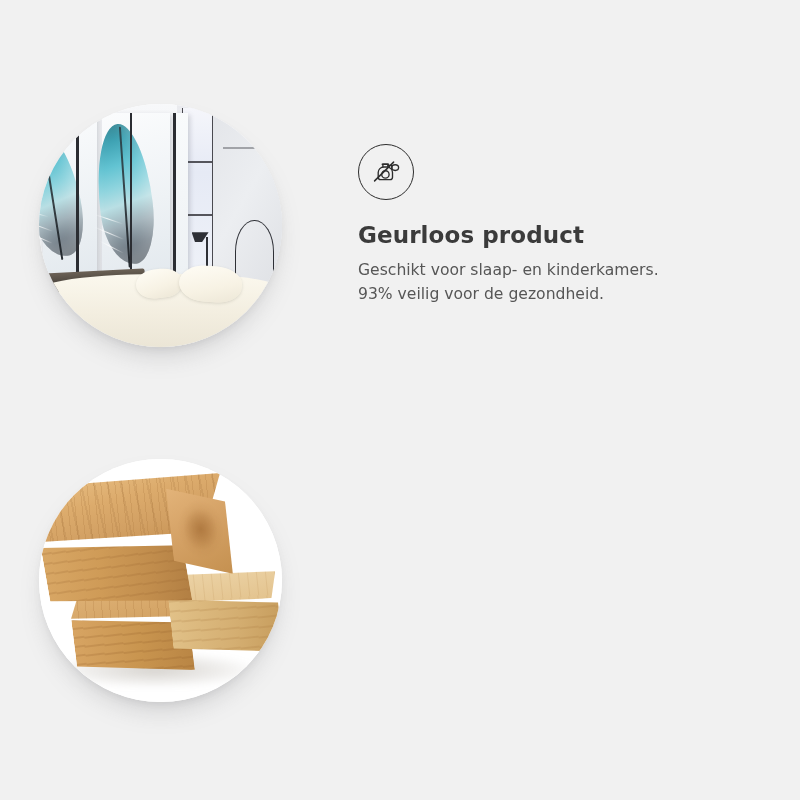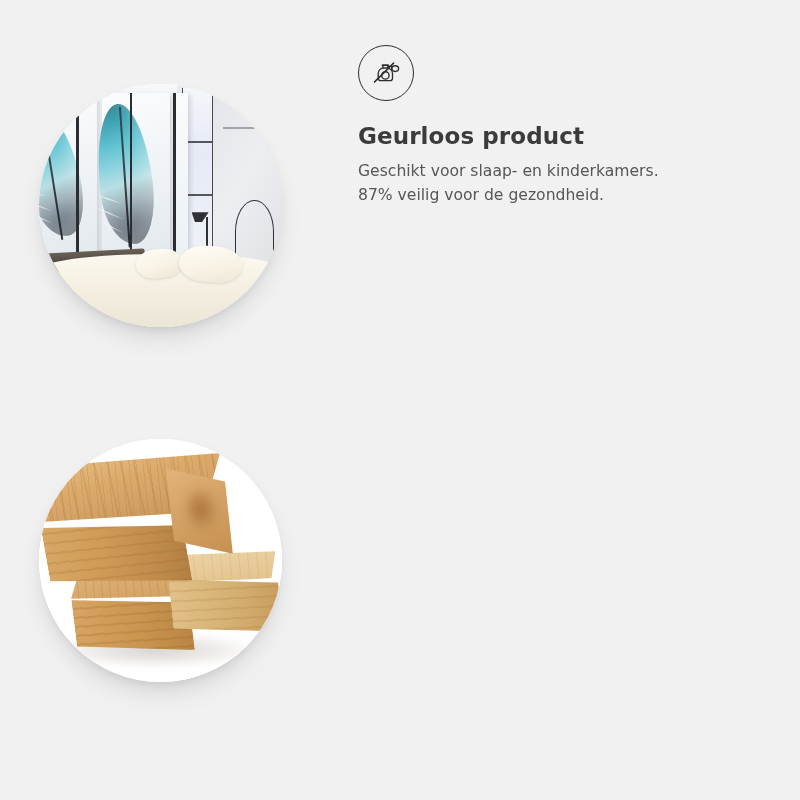--- a/index.html
+++ b/index.html
@@ -22,20 +22,21 @@
     height: 800px;
     position: relative;
   }
 
   .feature-row {
     position: absolute;
     left: 0;
     width: 732px;
     height: 360px;
     display: flex;
+    align-items: center;
   }
   .feature-row.row-1 { top: 45px; }
   .feature-row.row-2 { top: 400px; }
 
   
   .media-wrap {
     position: relative;
     width: 320px;
     height: 320px;
     flex: 0 0 320px;
@@ -437,21 +438,21 @@
 
           <ellipse cx="26.2" cy="12.6" rx="3.4" ry="2.9"></ellipse>
           <path d="M22.8 10.4v3.1"></path>
 
           <circle cx="16.4" cy="19.4" r="3.7"></circle>
 
           <path d="M5.6 25.9L24.6 7.1" stroke-width="1.5"></path>
         </svg>
       </div>
       <h2 class="feature-title">Geurloos product</h2>
-      <p class="feature-desc">Geschikt voor slaap- en kinderkamers. 87% veilig voor de gezondheid.</p>
+      <p class="feature-desc">Geschikt voor slaap- en kinderkamers. 93% veilig voor de gezondheid.</p>
     </div>
   </div>
 
   <div class="feature-row row-2">
 
     <div class="media-wrap">
       <div class="media-circle" role="img" aria-label="Gestapelde houten balken op witte achtergrond">
         <div class="scene wood-scene">
           <div class="wood-shadow"></div>
 

